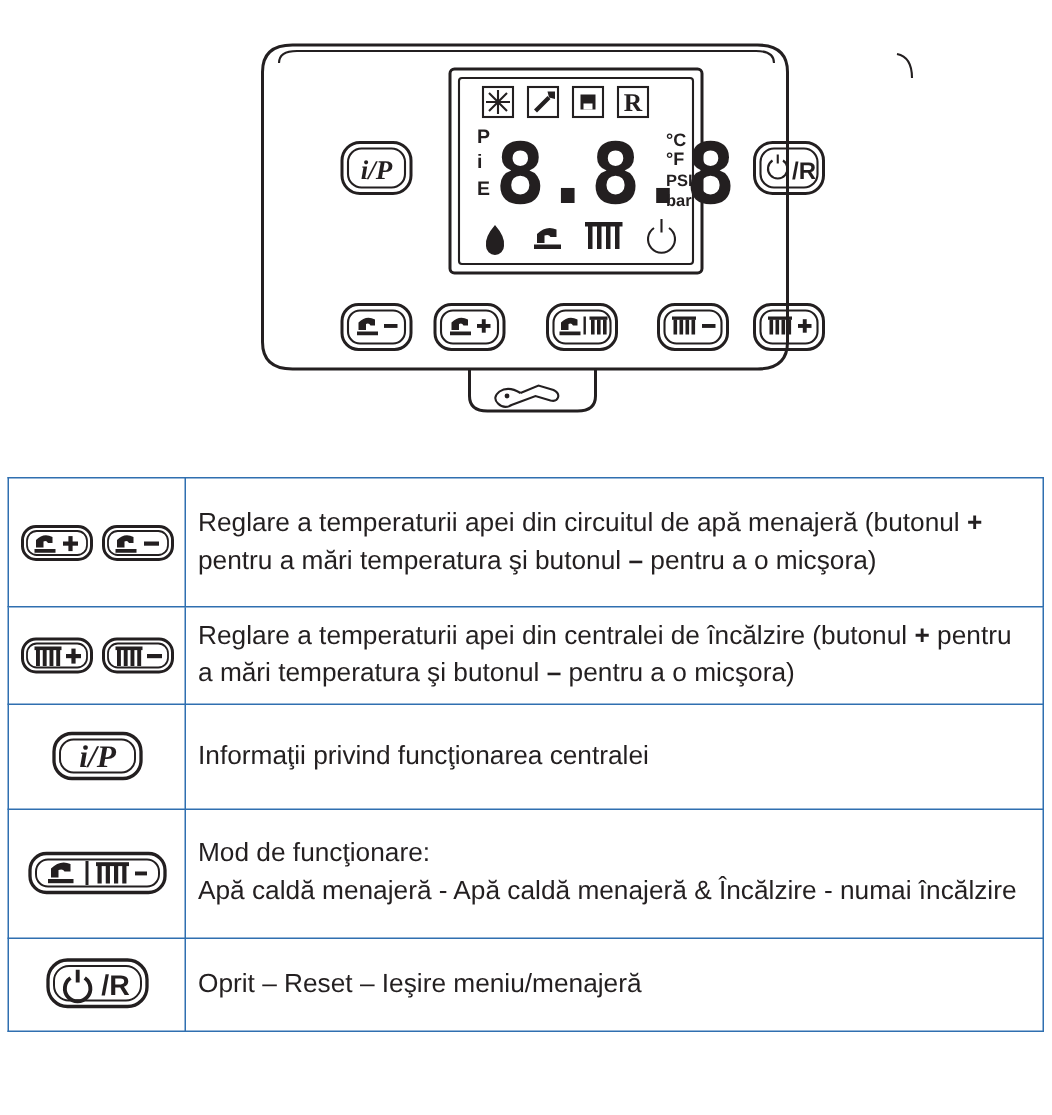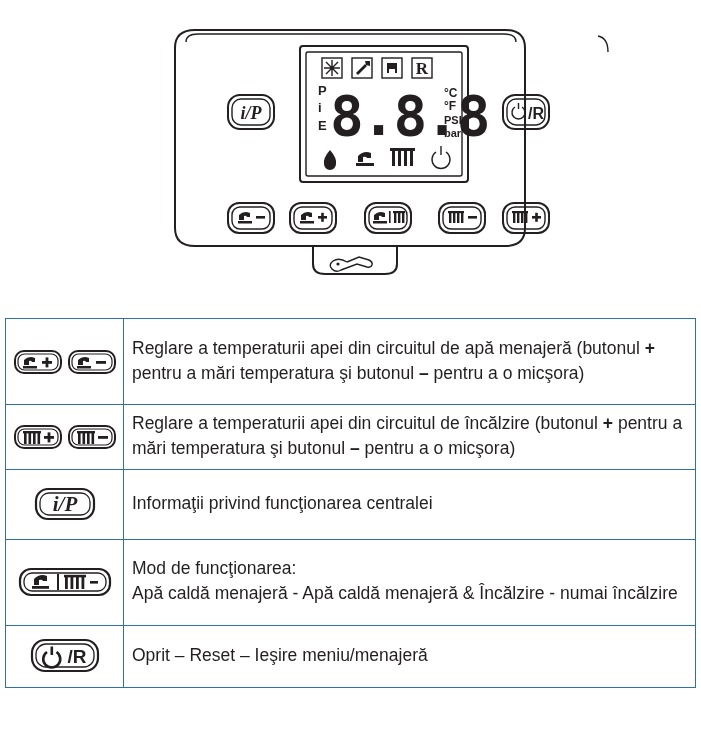--- a/index.html
+++ b/index.html
@@ -255,21 +255,21 @@
                 <rect x="15.5" y="11" width="2.6" height="11" fill="#231f20"></rect>
                 <rect x="20" y="11" width="2.6" height="11" fill="#231f20"></rect>
                 <rect x="24.5" y="11" width="2.6" height="11" fill="#231f20"></rect>
                 <rect x="10" y="9" width="18" height="2.4" fill="#231f20"></rect>
                 <rect x="31" y="14" width="10" height="2.8" fill="#231f20"></rect>
               </svg>
             </span>
           </div>
         </td>
         <td class="desc-cell">
-          <span><span>Reglare a temperaturii apei din circuitul de încălzire (butonul </span><b>+</b><span> pentru a mări temperatura şi butonul </span><b>–</b><span> pentru a o micşora)</span></span>
+          <span><span>Reglare a temperaturii apei din centralei de încălzire (butonul </span><b>+</b><span> pentru a mări temperatura şi butonul </span><b>–</b><span> pentru a o micşora)</span></span>
         </td>
       </tr>
 
       <tr class="row-h3">
         <td class="icon-cell">
           <span class="ic">
             <svg width="78" height="40" viewBox="0 0 78 40">
               <rect x="10" y="5" width="58" height="30" rx="12" fill="none" stroke="#231f20" stroke-width="2.2"></rect>
               <rect x="14" y="9" width="50" height="22" rx="9" fill="none" stroke="#231f20" stroke-width="1.3"></rect>
               <text x="39" y="27" font-size="21" font-family="Liberation Serif, serif" font-style="italic" font-weight="bold" fill="#231f20" text-anchor="middle">i/P</text>
@@ -293,21 +293,21 @@
               <rect x="50" y="15" width="2.8" height="12" fill="#231f20"></rect>
               <rect x="55.5" y="15" width="2.8" height="12" fill="#231f20"></rect>
               <rect x="61" y="15" width="2.8" height="12" fill="#231f20"></rect>
               <rect x="66.5" y="15" width="2.8" height="12" fill="#231f20"></rect>
               <rect x="49" y="12.8" width="22" height="2.6" fill="#231f20"></rect>
               <rect x="75" y="19" width="8" height="2.6" fill="#231f20"></rect>
             </svg>
           </span>
         </td>
         <td class="desc-cell">
-          <span><span>Mod de funcţionarea:</span><br><span>Apă caldă menajeră - Apă caldă menajeră &amp; Încălzire - numai încălzire</span></span>
+          <span><span>Mod de funcţionare:</span><br><span>Apă caldă menajeră - Apă caldă menajeră &amp; Încălzire - numai încălzire</span></span>
         </td>
       </tr>
 
       <tr class="row-h5">
         <td class="icon-cell">
           <span class="ic">
             <svg width="86" height="42" viewBox="0 0 86 42">
               <rect x="10" y="5" width="66" height="31" rx="13" fill="none" stroke="#231f20" stroke-width="2.2"></rect>
               <rect x="14" y="9" width="58" height="23" rx="10" fill="none" stroke="#231f20" stroke-width="1.3"></rect>
               <path d="M25 17 a8.5 8.5 0 1 0 9.5 0" fill="none" stroke="#231f20" stroke-width="2.6"></path>

